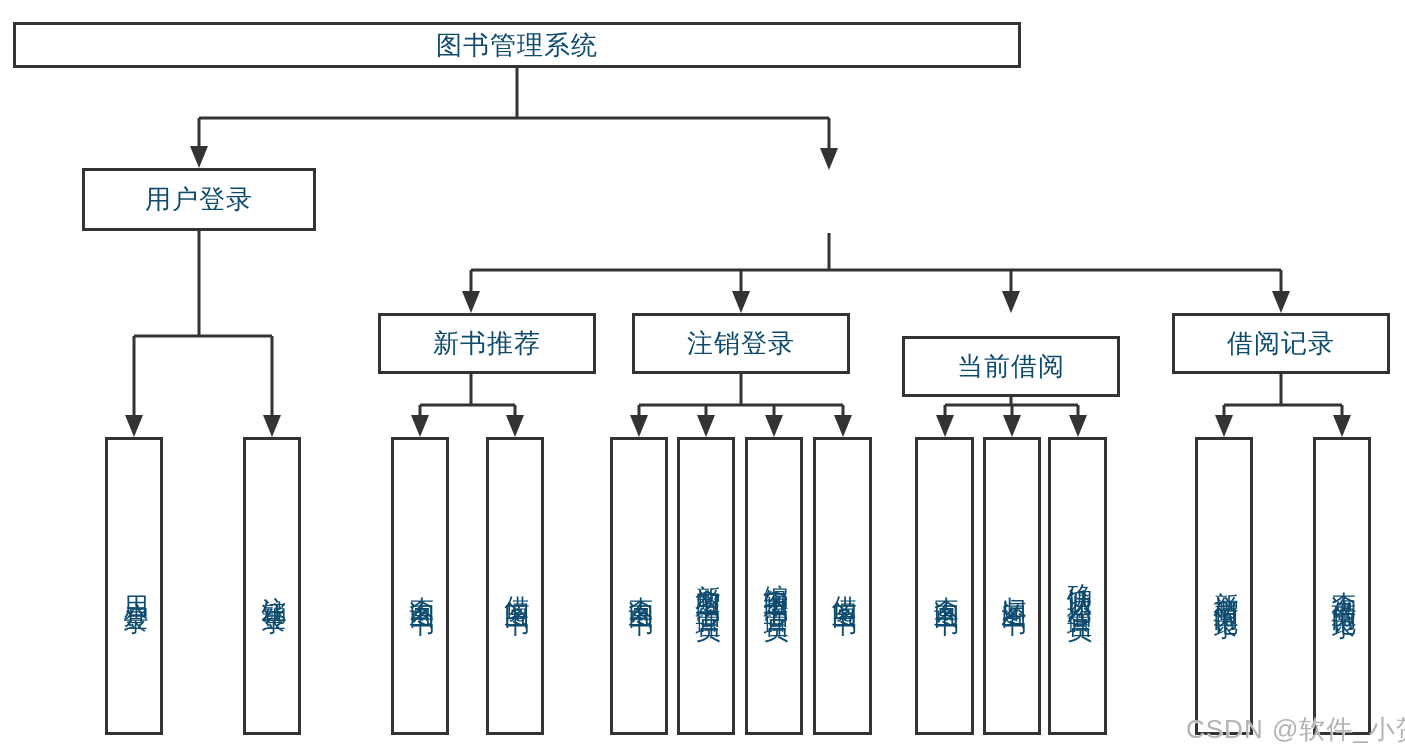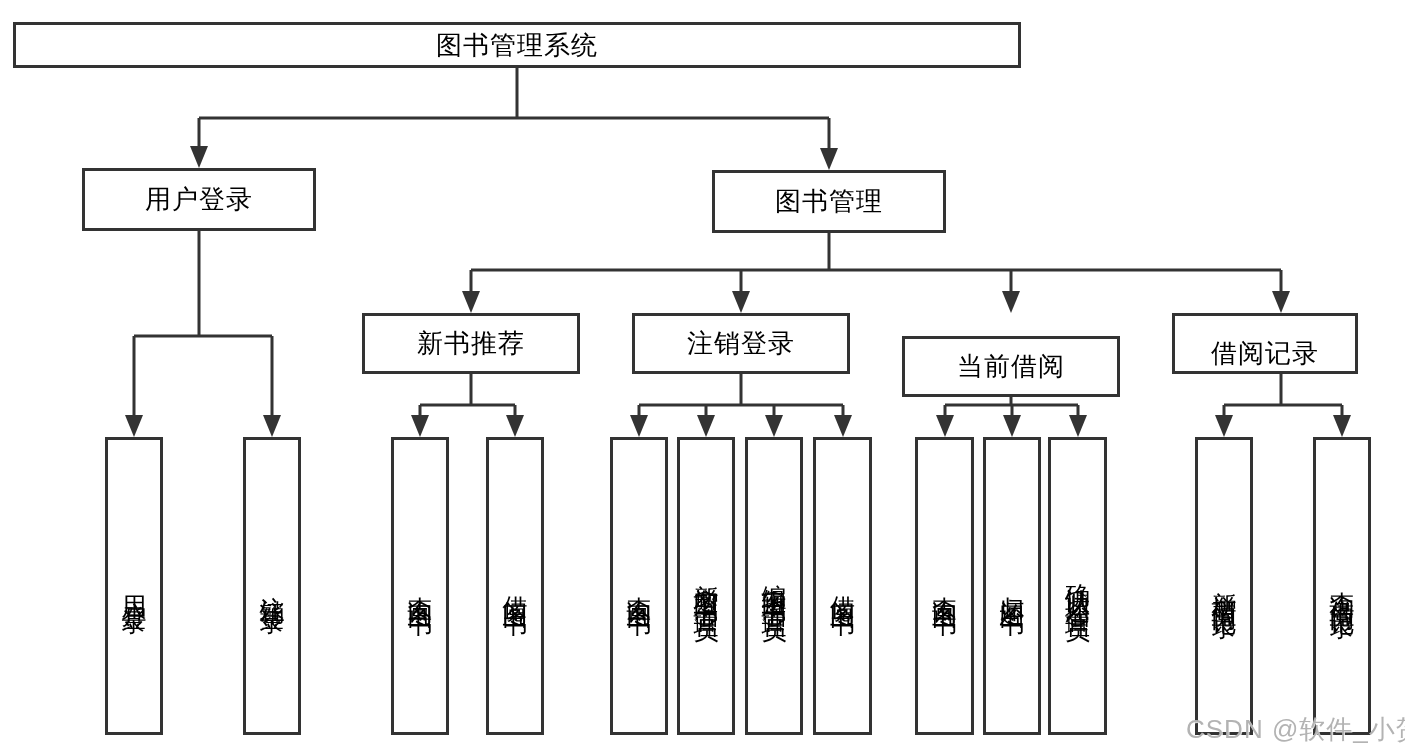--- a/index.html
+++ b/index.html
@@ -36,39 +36,40 @@
   .node {
     position: absolute;
     box-sizing: border-box;
     border: 3px solid #333333;
     background: #ffffff;
     display: flex;
     align-items: center;
     justify-content: center;
     font-size: 26px;
     letter-spacing: 1px;
-    color: #000000;
+    color: #0c4a6e;
     z-index: 1;
+    font-family: Liberation Mono, monospace;
   }
   .node.vnode span {
     writing-mode: vertical-rl;
     text-orientation: mixed;
     font-size: 25px;
     letter-spacing: 5px;
     line-height: 1;
     white-space: nowrap;
   }
   
   .n-root            { left: 13px;   top: 22px;  width: 1008px; height: 46px; }
   .n-user-login      { left: 82px;   top: 168px; width: 234px;  height: 63px; }
   .n-book-mgmt       { left: 712px;  top: 170px; width: 234px;  height: 63px; }
-  .n-new-book        { left: 362px;  top: 313px; width: 218px;  height: 61px; }
+  .n-new-book        { left: 378px;  top: 313px; width: 218px;  height: 61px; }
   .n-book-borrow     { left: 632px;  top: 313px; width: 218px;  height: 61px; }
   .n-current-borrow  { left: 902px;  top: 313px; width: 218px;  height: 61px; margin-top: 23px; }
-  .n-borrow-records  { left: 1172px; top: 313px; width: 186px;  height: 61px; align-items: flex-end; }
+  .n-borrow-records  { left: 1172px; top: 313px; width: 218px;  height: 61px; }
 
   .leaf { top: 437px; height: 298px; }
   .l-1  { left: 105px;  width: 58px; }
   .l-2  { left: 243px;  width: 58px; }
   .l-3  { left: 391px;  width: 58px; }
   .l-4  { left: 486px;  width: 58px; }
   .l-5  { left: 610px;  width: 58px; }
   .l-6  { left: 677px;  width: 58px; }
   .l-7  { left: 745px;  width: 58px; }
   .l-8  { left: 813px;  width: 59px; }
@@ -145,23 +146,20 @@
     </g>
   </svg>
 
   <div class="node n-root">
     <span>图书管理系统</span>
   </div>
 
   <div class="node n-user-login">
     <span>用户登录</span>
   </div>
-  <div class="node n-book-mgmt">
-    <span>图书管理</span>
-  </div>
 
   <div class="node n-new-book">
     <span>新书推荐</span>
   </div>
   <div class="node n-book-borrow">
     <span>注销登录</span>
   </div>
   <div class="node n-current-borrow">
     <span>当前借阅</span>
   </div>

